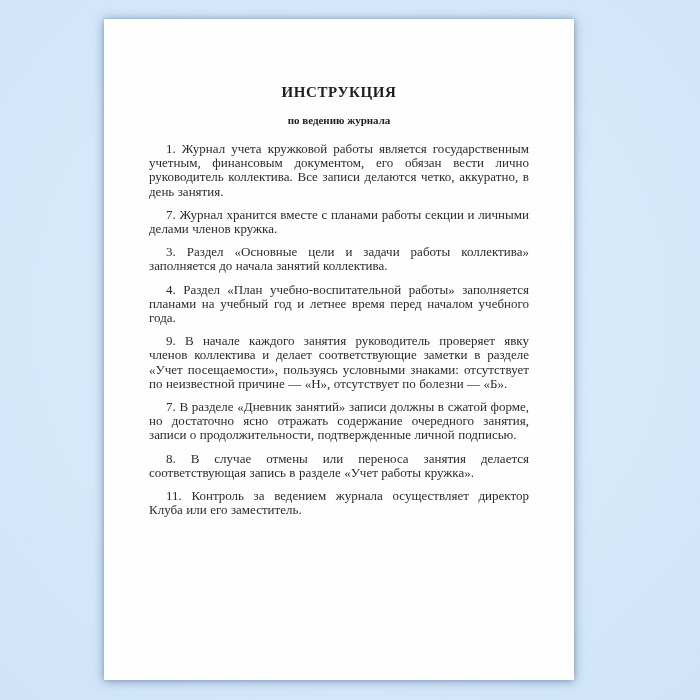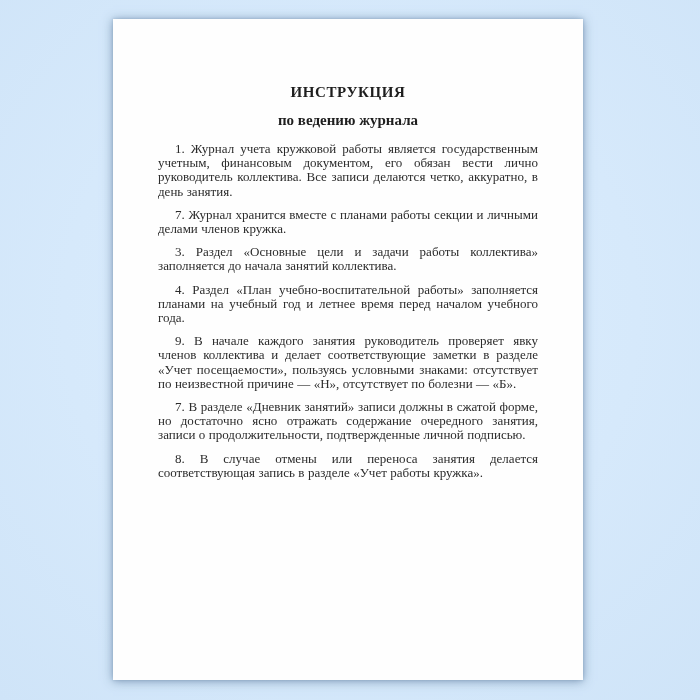--- a/index.html
+++ b/index.html
@@ -11,21 +11,21 @@
   }
 
   body {
     font-family: "Liberation Serif", "DejaVu Serif", serif;
     background: radial-gradient(circle at 50% 45%, #dceefe 0%, #d6e9fb 55%, #cfe4f8 100%);
     position: relative;
   }
 
   .paper {
     position: absolute;
-    left: 113px;
+    left: 104px;
     top: 19px;
     width: 470px;
     height: 661px;
     background: #fefefe;
     box-shadow: 0 1px 10px rgba(110, 140, 170, 0.85),
                 0 0 3px rgba(110, 140, 170, 0.45);
     padding: 66px 45px 0 45px;
     color: #2b2b2b;
   }
 
@@ -33,21 +33,21 @@
     font-size: 15px;
     font-weight: bold;
     text-align: center;
     letter-spacing: 0.6px;
     line-height: 15px;
     margin: 0 0 13px 0;
     color: #1e1e1e;
   }
 
   .doc-subtitle {
-    font-size: 15px;
+    font-size: 11px;
     font-weight: bold;
     text-align: center;
     line-height: 14px;
     margin: 0 0 15px 0;
     color: #1e1e1e;
   }
 
   .paragraphs p {
     font-size: 13px;
     line-height: 14.2px;
@@ -69,14 +69,15 @@
   <h2 class="doc-subtitle">по ведению журнала</h2>
 
   <div class="paragraphs">
       <p>1. Журнал учета кружковой работы является государственным учетным, финансовым документом, его обязан вести лично руководитель коллектива. Все записи делаются четко, аккуратно, в день занятия.</p>
       <p>7. Журнал хранится вместе с планами работы секции и личными делами членов кружка.</p>
       <p>3. Раздел «Основные цели и задачи работы коллектива» заполняется до начала занятий коллектива.</p>
       <p>4. Раздел «План учебно-воспитательной работы» заполняется планами на учебный год и летнее время перед началом учебного года.</p>
       <p>9. В начале каждого занятия руководитель проверяет явку членов коллектива и делает соответствующие заметки в разделе «Учет посещаемости», пользуясь условными знаками: отсутствует по неизвестной причине — «Н», отсутствует по болезни — «Б».</p>
       <p>7. В разделе «Дневник занятий» записи должны в сжатой форме, но достаточно ясно отражать содержание очередного занятия, записи о продолжительности, подтвержденные личной подписью.</p>
       <p>8. В случае отмены или переноса занятия делается соответствующая запись в разделе «Учет работы кружка».</p>
+      <p>11. Контроль за ведением журнала осуществляет директор Клуба или его заместитель.</p>
     </div>
 </div>
 
 </body></html>

